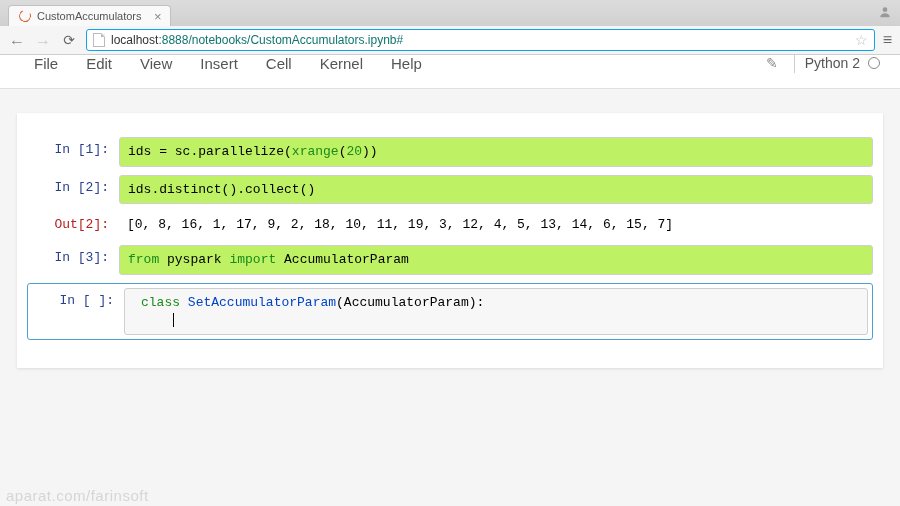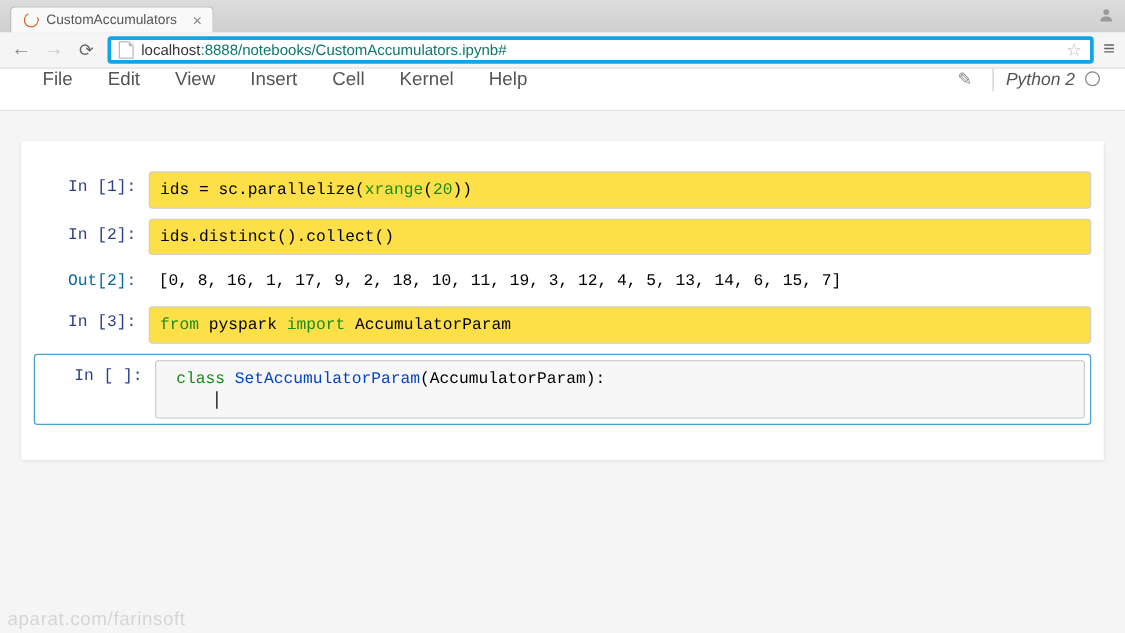--- a/index.html
+++ b/index.html
@@ -10,48 +10,48 @@
 .tab-bar { height: 26px; display: flex; align-items: flex-end; padding-left: 8px; background: linear-gradient(#dcdcdc, #d0d0d0); }
 .tab { background: #f9f9f9; border: 1px solid #c0c0c0; border-bottom: none; border-radius: 4px 4px 0 0; padding: 4px 28px 4px 10px; font-size: 11px; color: #555; display: flex; align-items: center; gap: 6px; position: relative; min-width: 150px; }
 .tab-favicon { width: 12px; height: 12px; border: 1.5px solid #e25a27; border-radius: 50%; border-top-color: transparent; transform: rotate(20deg); }
 .tab-close { position: absolute; right: 8px; color: #888; font-size: 13px; cursor: pointer; }
 .user-icon { position: absolute; right: 6px; top: 3px; width: 18px; height: 18px; display:flex; align-items:center; justify-content:center; color:#888; font-size:14px; }
 
 .nav-bar { height: 28px; display: flex; align-items: center; padding: 0 8px; gap: 8px; background: #f5f5f5; }
 .nav-btn { color: #888; font-size: 16px; cursor: pointer; width: 18px; text-align: center; }
 .nav-btn.disabled { color: #ccc; }
 .reload-btn { color: #666; font-size: 14px; }
-.omnibox { flex: 1; background: #fff; border: 3px solid #0ea5e9; border-radius: 3px; height: 22px; display: flex; align-items: center; padding: 0 6px; font-size: 12px; color: #333; }
+.omnibox { flex: 1; background: #fff; border: 1px solid #0ea5e9; border-radius: 3px; height: 22px; display: flex; align-items: center; padding: 0 6px; font-size: 12px; color: #333; }
 .omnibox .page-icon { width: 12px; height: 14px; margin-right: 6px; border: 1px solid #bbb; background:#fff; position: relative; }
 .omnibox .page-icon::after { content:''; position:absolute; top:-1px; right:-1px; border-top:4px solid #f5f5f5; border-left:4px solid #bbb; }
 .omnibox .url-host { color: #333; }
 .omnibox .url-path { color: #0f766e; }
 .omnibox-star { color: #bbb; margin-left: auto; font-size: 14px; }
 .menu-burger { color: #666; font-size: 16px; cursor: pointer; }
 
 
 .notebook-wrap { background: #fff; }
 .menubar { height: 34px; border-bottom: 1px solid #e0e0e0; display: flex; align-items: flex-start; padding: 0 20px; background: #fff; box-shadow: 0 1px 4px rgba(0,0,0,0.04); }
 .menubar .menu-item { padding: 0 14px; font-size: 15px; color: #555; cursor: pointer; }
 .menubar .spacer { flex: 1; }
 .edit-icon { color: #888; font-size: 14px; margin-right: 14px; }
 .divider { width: 1px; height: 18px; background: #ccc; margin: 0 10px 0 2px; }
-.kernel-ind { display: flex; align-items: center; gap: 8px; font-size: 14px; color: #555; font-style: italic; }
+.kernel-ind { display: flex; align-items: center; gap: 8px; font-size: 14px; color: #555; }
 .kernel-circle { width: 12px; height: 12px; border: 1.5px solid #888; border-radius: 50%; }
 
 
 .page { padding: 24px 0 40px; background: #f5f5f5; }
 .container { margin: 0 auto; width: 866px; background: #fff; padding: 24px 10px; box-shadow: 0 1px 3px rgba(0,0,0,0.1); }
 
 .cell { display: flex; margin-bottom: 8px; }
 .prompt { width: 92px; text-align: right; padding: 5px 10px 5px 0; font-family: Menlo, Monaco, "Courier New", monospace; font-size: 13px; }
 .prompt.in { color: #2a3f8f; }
-.prompt.out { color: #0369a1; }
+.prompt.out { color: #b91c1c; }
 .cell-body { flex: 1; }
-.input-area { background: #fde047; border: 1px solid #cfcfcf; border-radius: 3px; padding: 5px 8px; font-family: Menlo, Monaco, "Courier New", monospace; font-size: 13px; line-height: 1.35; white-space: pre; color: #000; }
+.input-area { background: #bef264; border: 1px solid #cfcfcf; border-radius: 3px; padding: 5px 8px; font-family: Menlo, Monaco, "Courier New", monospace; font-size: 13px; line-height: 1.35; white-space: pre; color: #000; }
 .output-area { padding: 5px 8px; font-family: Menlo, Monaco, "Courier New", monospace; font-size: 13px; white-space: pre; color: #000; }
 
 .cell.selected { border: 1px solid #4da0d0; border-radius: 3px; padding: 4px; margin: 4px 0; background:#fff; }
 .cell.selected .input-area { background: #f7f7f7; padding-left: 16px; }
 
 .cm-builtin { color: #1a8a1a; }
 .cm-number { color: #1a8a1a; }
 .cm-keyword { color: #1a8a1a; font-weight: normal; }
 .cm-def { color: #0044c8; }
 .cursor-line { display: inline-block; width: 1px; height: 14px; background: #000; vertical-align: text-bottom; margin-left: 1px; }

